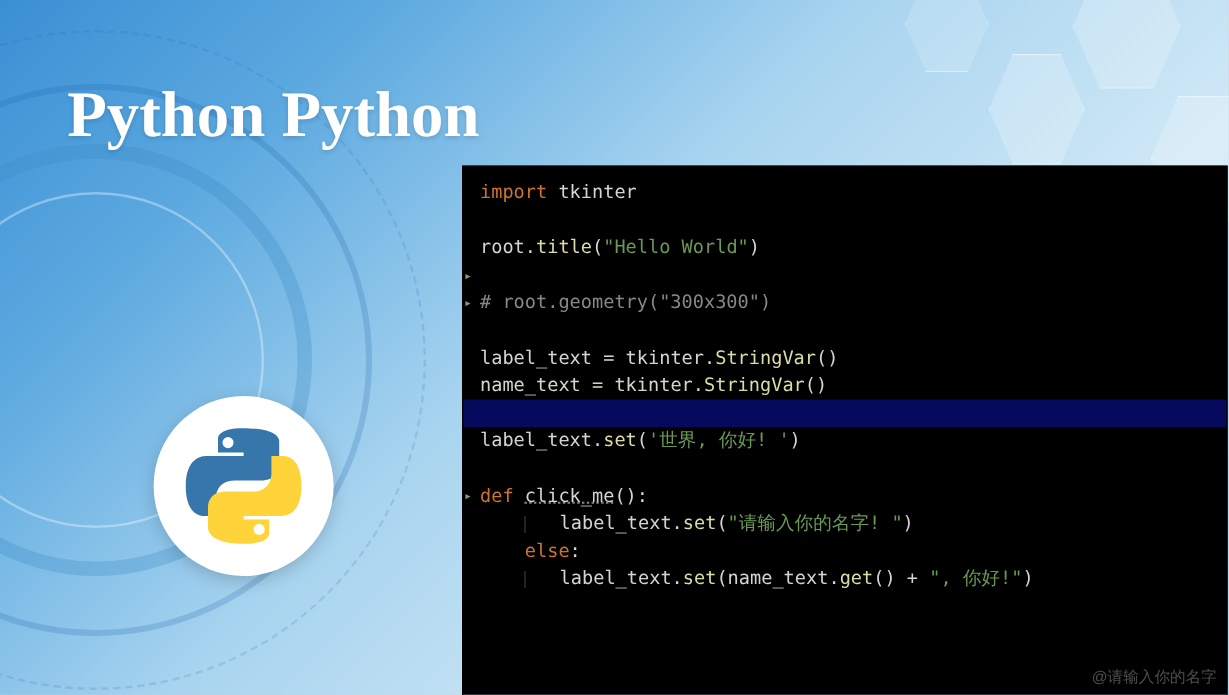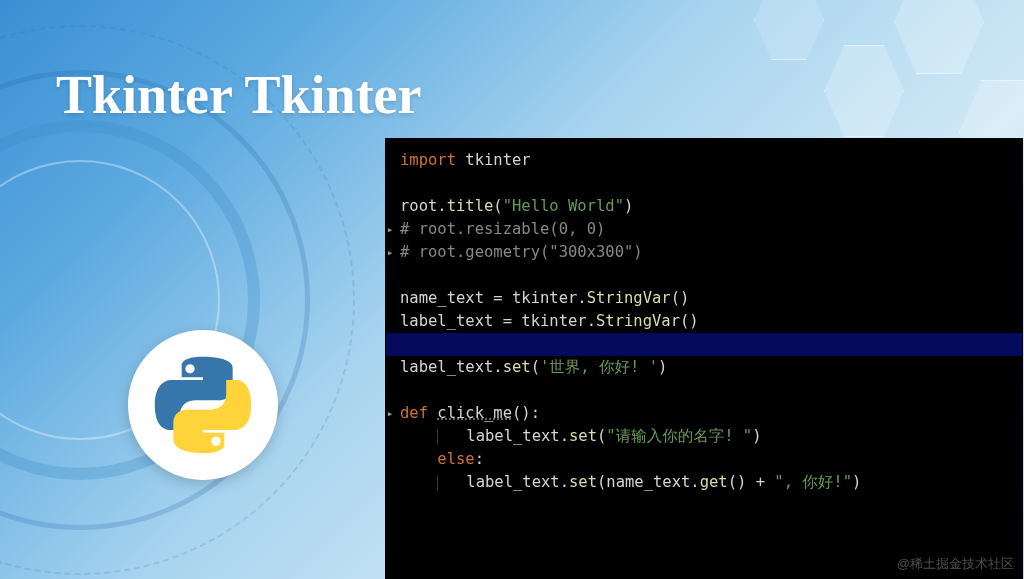--- a/index.html
+++ b/index.html
@@ -100,41 +100,41 @@
 
 <div class="ring r3"></div>
 <div class="ring r1"></div>
 <div class="ring r2"></div>
 <div class="ring r4"></div>
 <div class="hex h1"></div>
 <div class="hex h2"></div>
 <div class="hex h3"></div>
 <div class="hex h4"></div>
 
-<h1 class="title">Tkinter Tkinter</h1>
+<h1 class="title">Python Python</h1>
 
 <div class="pylogo">
   <div class="circle"></div>
   <svg viewBox="0 0 110 110">
     <path fill="#3776ab" d="M54 3c-24 0-22 10-22 10v12h23v3H22S3 26 3 55s17 27 17 27h10V67s-1-17 17-17h24s16 1 16-15V15S89 3 54 3zM41 11a5 5 0 1 1 0 10 5 5 0 0 1 0-10z"></path>
     <path fill="#ffd43b" d="M56 107c24 0 22-10 22-10V85H55v-3h33s19 2 19-27-17-27-17-27H80v15s1 17-17 17H39s-16-1-16 15v17s-2 15 33 15zm13-8a5 5 0 1 1 0-10 5 5 0 0 1 0 10z"></path>
   </svg>
 </div>
 
 <div class="code" id="code">
     <div class="line"><span class="tk-kw">import</span><span class="tk-nm"> tkinter</span></div>
     <div class="line"></div>
     <div class="line"><span class="tk-nm">root</span><span class="tk-op">.</span><span class="tk-fn">title</span><span class="tk-op">(</span><span class="tk-str">"Hello World"</span><span class="tk-op">)</span></div>
-    <div class="line"><span class="gutter"><span class="gmk">▸</span></span><span class="tk-cm"># root.resizable(0, 0)</span></div>
+    <div class="line"><span class="gutter"><span class="gmk">▸</span></span></div>
     <div class="line"><span class="gutter"><span class="gmk">▸</span></span><span class="tk-cm"># root.geometry("300x300")</span></div>
     <div class="line"></div>
+    <div class="line"><span class="tk-nm">label_text </span><span class="tk-op">=</span><span class="tk-nm"> tkinter</span><span class="tk-op">.</span><span class="tk-fn">StringVar</span><span class="tk-op">()</span></div>
     <div class="line"><span class="tk-nm">name_text </span><span class="tk-op">=</span><span class="tk-nm"> tkinter</span><span class="tk-op">.</span><span class="tk-fn">StringVar</span><span class="tk-op">()</span></div>
-    <div class="line"><span class="tk-nm">label_text </span><span class="tk-op">=</span><span class="tk-nm"> tkinter</span><span class="tk-op">.</span><span class="tk-fn">StringVar</span><span class="tk-op">()</span></div>
     <div class="line cursorline"></div>
     <div class="line"><span class="tk-nm">label_text</span><span class="tk-op">.</span><span class="tk-fn">set</span><span class="tk-op">(</span><span class="tk-str">'世界, 你好! '</span><span class="tk-op">)</span></div>
     <div class="line"></div>
     <div class="line"><span class="gutter"><span class="gmk">▸</span></span><span class="tk-kw">def </span><span class="tk-id">click_me</span><span class="tk-op">():</span></div>
     <div class="line">    <span class="indent-guide"></span>   <span class="tk-nm">label_text</span><span class="tk-op">.</span><span class="tk-fn">set</span><span class="tk-op">(</span><span class="tk-str">"请输入你的名字! "</span><span class="tk-op">)</span></div>
     <div class="line">    <span class="tk-kw">else</span><span class="tk-op">:</span></div>
     <div class="line">    <span class="indent-guide"></span>   <span class="tk-nm">label_text</span><span class="tk-op">.</span><span class="tk-fn">set</span><span class="tk-op">(</span><span class="tk-nm">name_text</span><span class="tk-op">.</span><span class="tk-fn">get</span><span class="tk-op">() </span><span class="tk-op">+</span><span class="tk-str"> ", 你好!"</span><span class="tk-op">)</span></div>
   </div>
 
-<div class="watermark">@稀土掘金技术社区</div>
+<div class="watermark">@请输入你的名字</div>
 
 </body></html>

